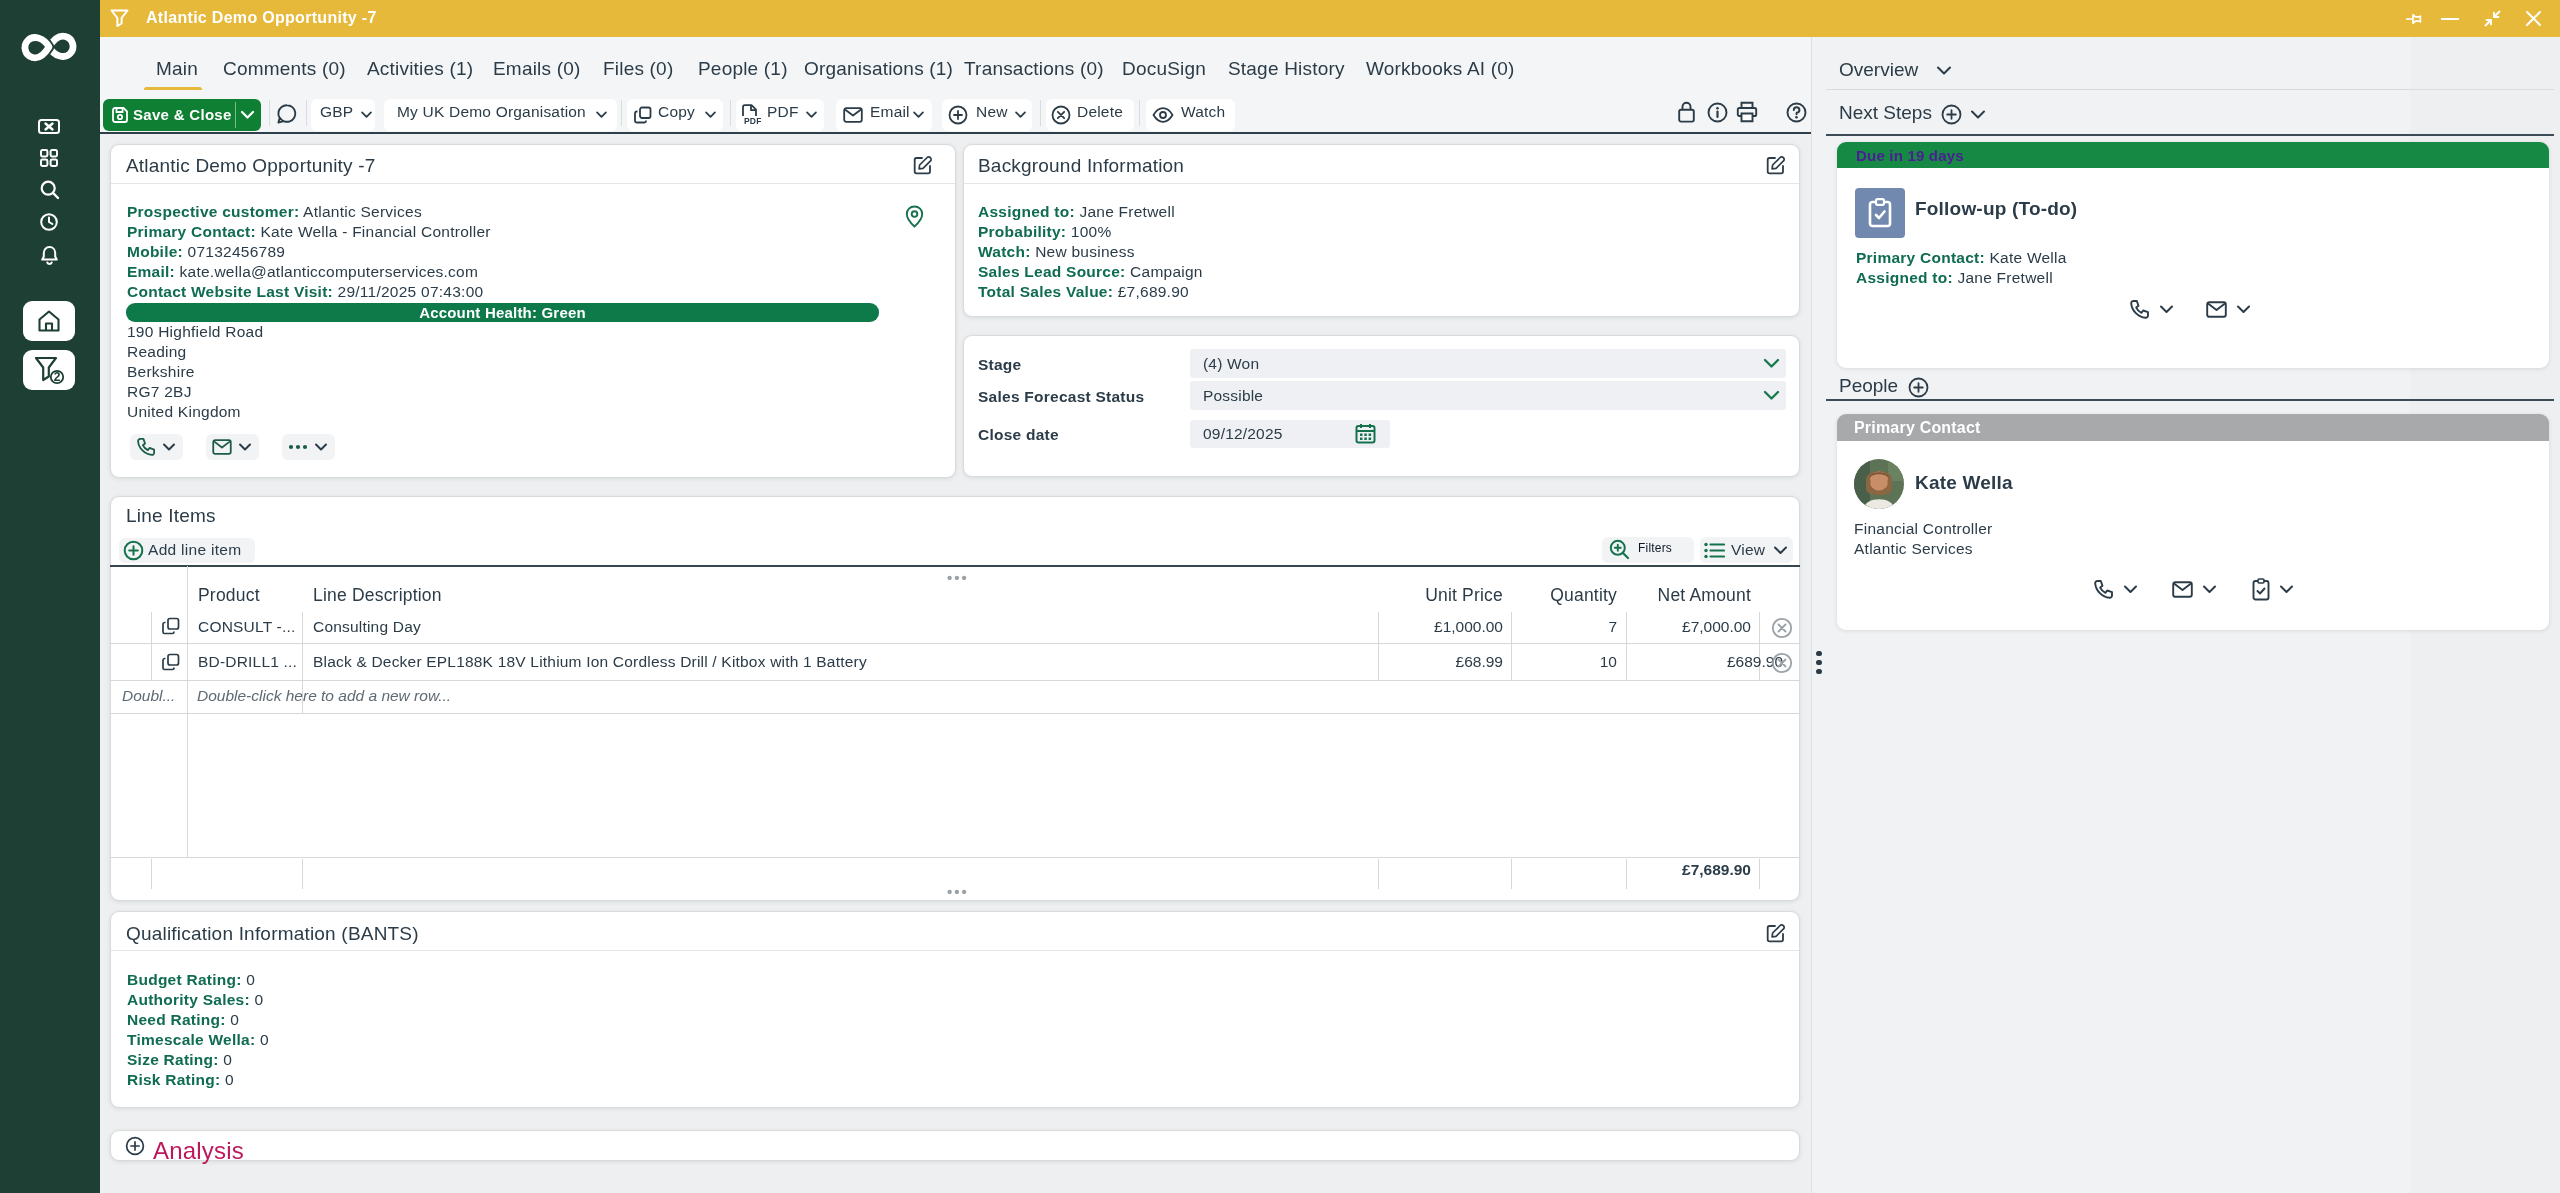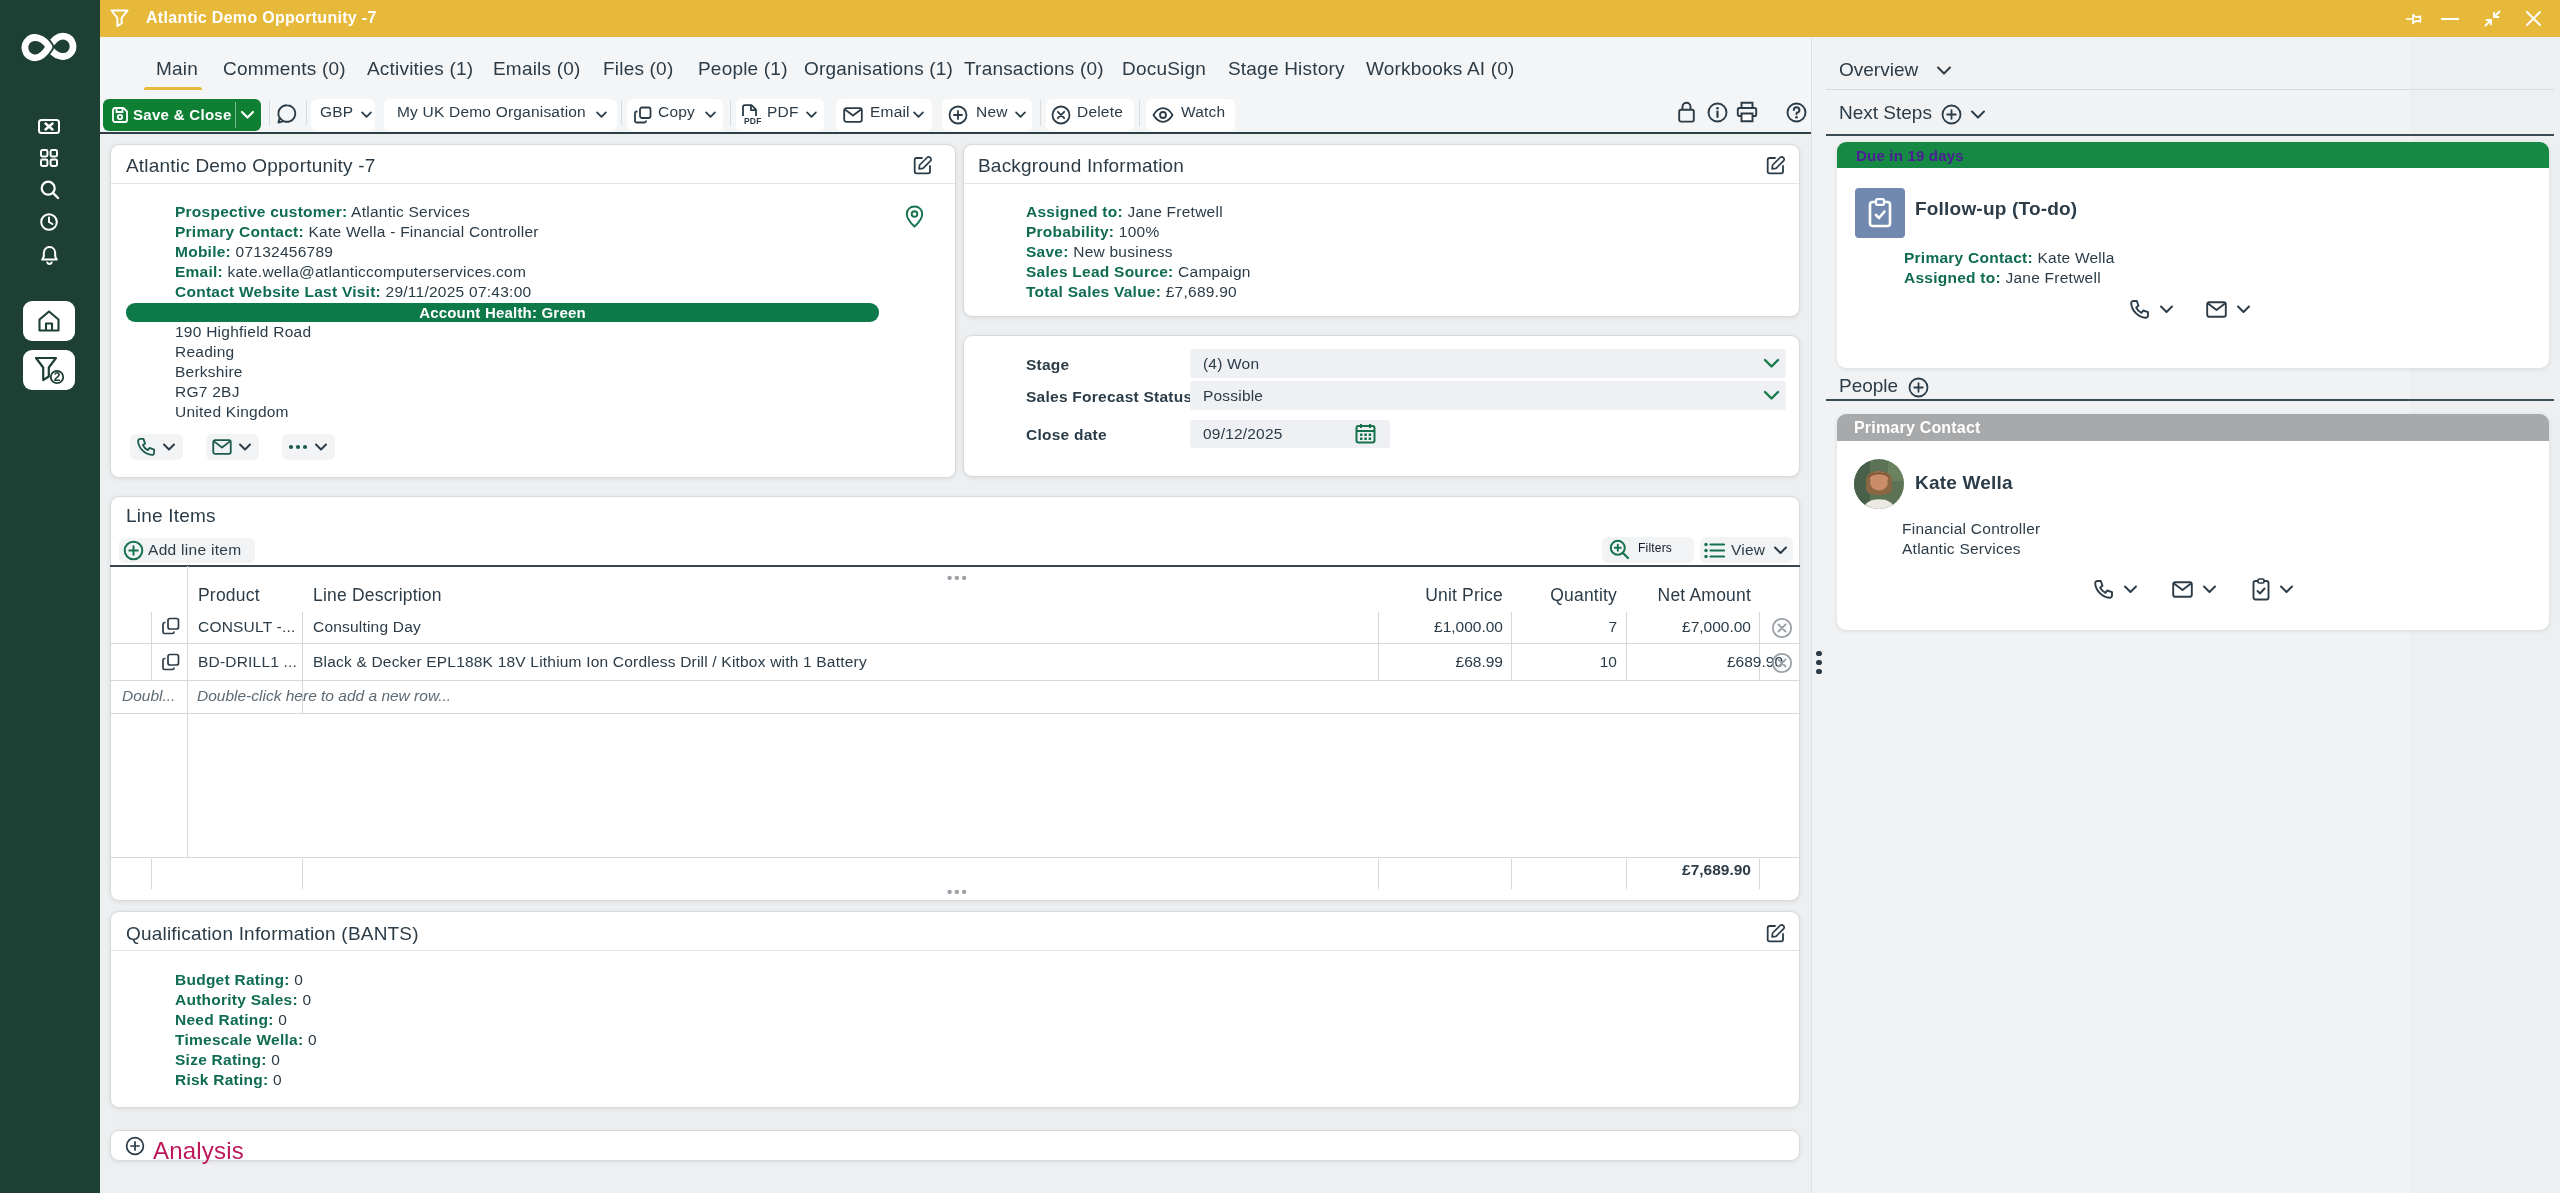--- a/index.html
+++ b/index.html
@@ -8,21 +8,21 @@
 #page { position:relative; width:2560px; height:1193px; }
 
 :root{
  --sb:#1E4034; --yel:#E6B93B; --grn:#1A8038; --hgrn:#127B3C;
  --lab:#166A4A; --ink:#2B3C48; --mut:#6E7982; --icg:#15724C;
  --cardb:#D8DADC; --line:#D5D8DA; --fieldbg:#EEF0F3; --pill:#F1F3F4;
 }
 .card { position:absolute; background:#fff; border:1px solid #D8DADC; border-radius:9px; box-shadow:0 1px 4px rgba(40,50,60,.10); }
 .ctitle { position:absolute; font-size:19px; color:#2B3C48; letter-spacing:.2px; }
 .glab { font-weight:bold; color:#0F6B51; }
-.body16 { font-size:15.5px; line-height:20.1px; color:#2B3C48; letter-spacing:.25px;margin-left:48px; }
+.body16 { font-size:15.5px; line-height:20.1px; color:#2B3C48; letter-spacing:.25px; }
 svg { display:block; }
 </style>
 </head>
 <body>
 <div id="page">
 
 <div class="abs" style="left:0;top:0;width:100px;height:1193px;background:#1E4034;">
   <svg class="abs" style="left:19px;top:28px" width="60" height="38" viewBox="0 0 60 38">
     <path d="M30 19 C34 12.5 39 6.5 46.5 8.5 C54 10.5 56.5 20 51.2 25.5 C45.5 31.5 35 28 30 19 Z" fill="none" stroke="#fff" stroke-width="6.8" stroke-linejoin="round"></path>
     <path d="M30 19 C25 10 14.5 6.5 8.8 12.5 C3.5 18 6 27.5 13.5 29.5 C21 31.5 26 25.5 30 19 Z" fill="none" stroke="#1E4034" stroke-width="10.5" stroke-linejoin="round"></path>
@@ -352,21 +352,21 @@
         <path d="M2 1.5 L7 6.5 L12 1.5" fill="none" stroke="#2B3C48" stroke-width="2" stroke-linecap="round" stroke-linejoin="round"></path>
       </svg>
 
   <div class="card" style="left:963px;top:144px;width:837px;height:173px;"></div>
   <div class="ctitle" style="left:978px;top:155px;">Background Information</div>
   <svg class="abs" style="left:1766px;top:155px" width="20" height="20" viewBox="0 0 20 20">
         <path d="M17 11 L17 16.5 A1.8 1.8 0 0 1 15.2 18.3 L3.5 18.3 A1.8 1.8 0 0 1 1.7 16.5 L1.7 4.8 A1.8 1.8 0 0 1 3.5 3 L9 3" fill="none" stroke="#2B3C48" stroke-width="1.8" stroke-linecap="round"></path>
         <path d="M14.7 2 A2.6 2.6 0 0 1 18 5.3 L10 13.4 L6.1 13.9 L6.6 10 Z" fill="none" stroke="#2B3C48" stroke-width="1.7" stroke-linejoin="round"></path>
       </svg>
   <div class="abs" style="left:964px;top:183px;width:835px;height:1px;background:#E3E5E7;"></div>
-  <div class="abs body16" style="left:978px;top:202px;"><span class="glab">Assigned to:</span> Jane Fretwell<br><span class="glab">Probability:</span> 100%<br><span class="glab">Save:</span> New business<br><span class="glab">Sales Lead Source:</span> Campaign<br><span class="glab">Total Sales Value:</span> £7,689.90</div>
+  <div class="abs body16" style="left:978px;top:202px;"><span class="glab">Assigned to:</span> Jane Fretwell<br><span class="glab">Probability:</span> 100%<br><span class="glab">Watch:</span> New business<br><span class="glab">Sales Lead Source:</span> Campaign<br><span class="glab">Total Sales Value:</span> £7,689.90</div>
 
   <div class="card" style="left:963px;top:335px;width:837px;height:142px;"></div>
   <div class="abs body16 glab" style="left:978px;top:355px;">Stage</div>
   <div class="abs" style="left:1190px;top:349px;width:596px;height:29px;background:#EEF0F3;border-radius:3px;font-size:15.5px;color:#2B3C48;line-height:29px;padding-left:13px;letter-spacing:.2px;">(4) Won</div>
   <svg class="abs" style="left:1763px;top:358px" width="17" height="11" viewBox="0 0 17 11">
         <path d="M2 2 L8.5 8.5 L15 2" fill="none" stroke="#1A7A4E" stroke-width="2.4" stroke-linecap="round" stroke-linejoin="round"></path>
       </svg>
   <div class="abs body16 glab" style="left:978px;top:387px;">Sales Forecast Status</div>
   <div class="abs" style="left:1190px;top:381px;width:596px;height:29px;background:#EEF0F3;border-radius:3px;font-size:15.5px;color:#2B3C48;line-height:29px;padding-left:13px;letter-spacing:.2px;">Possible</div>
   <svg class="abs" style="left:1763px;top:390px" width="17" height="11" viewBox="0 0 17 11">

